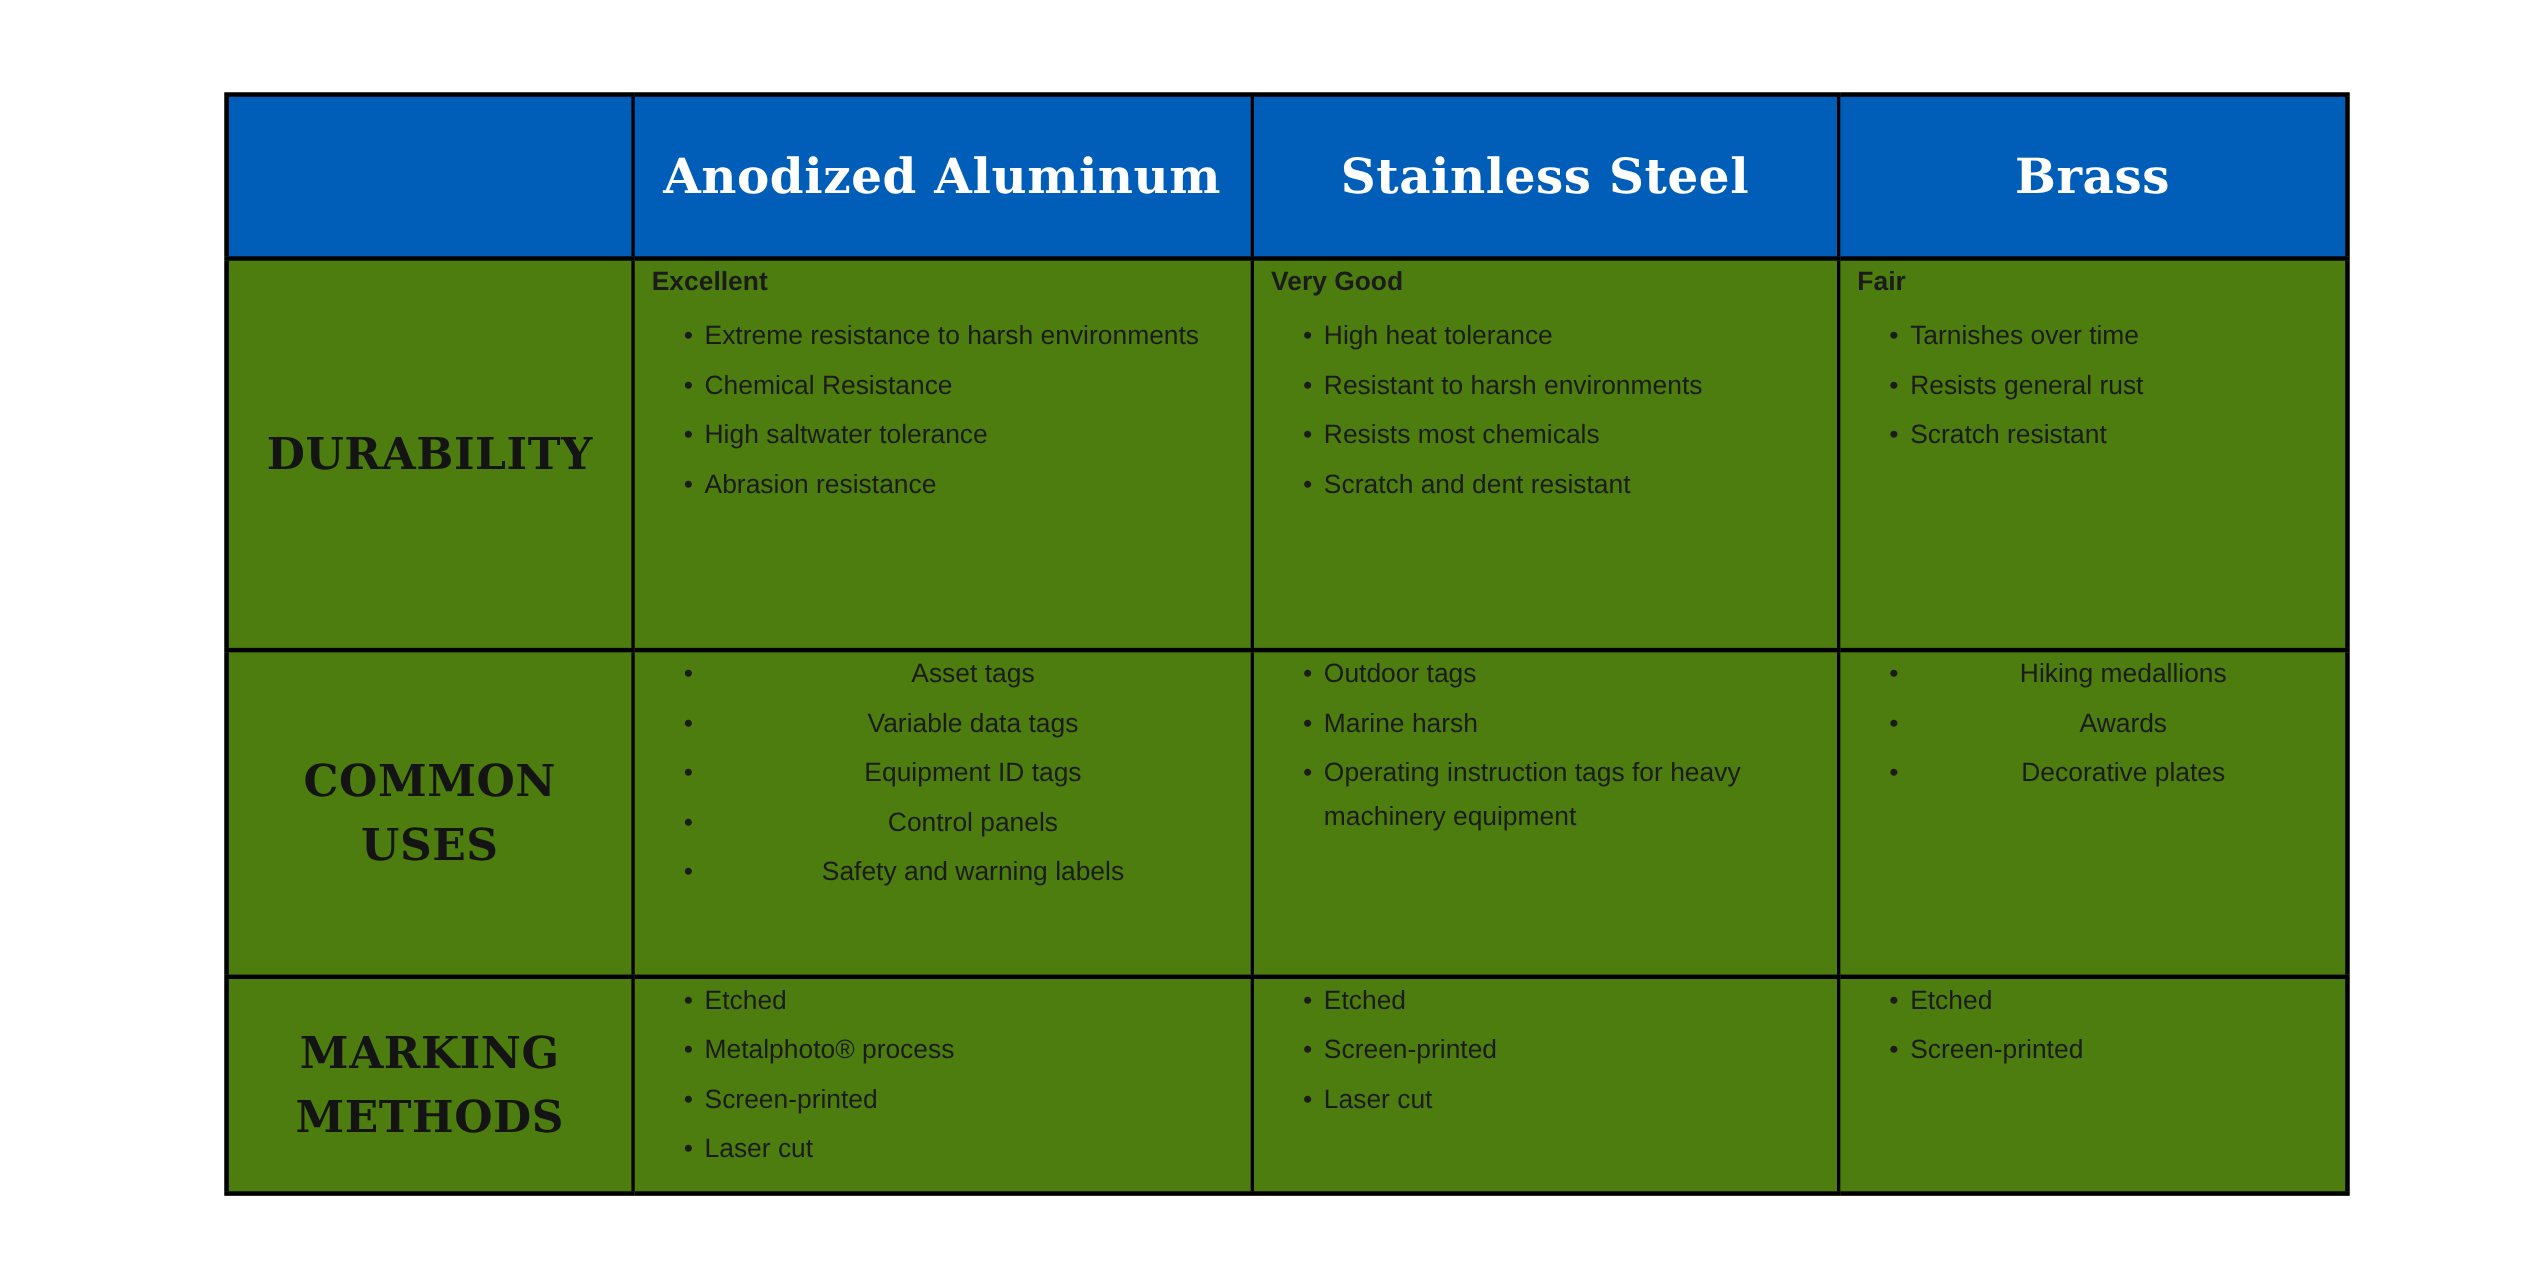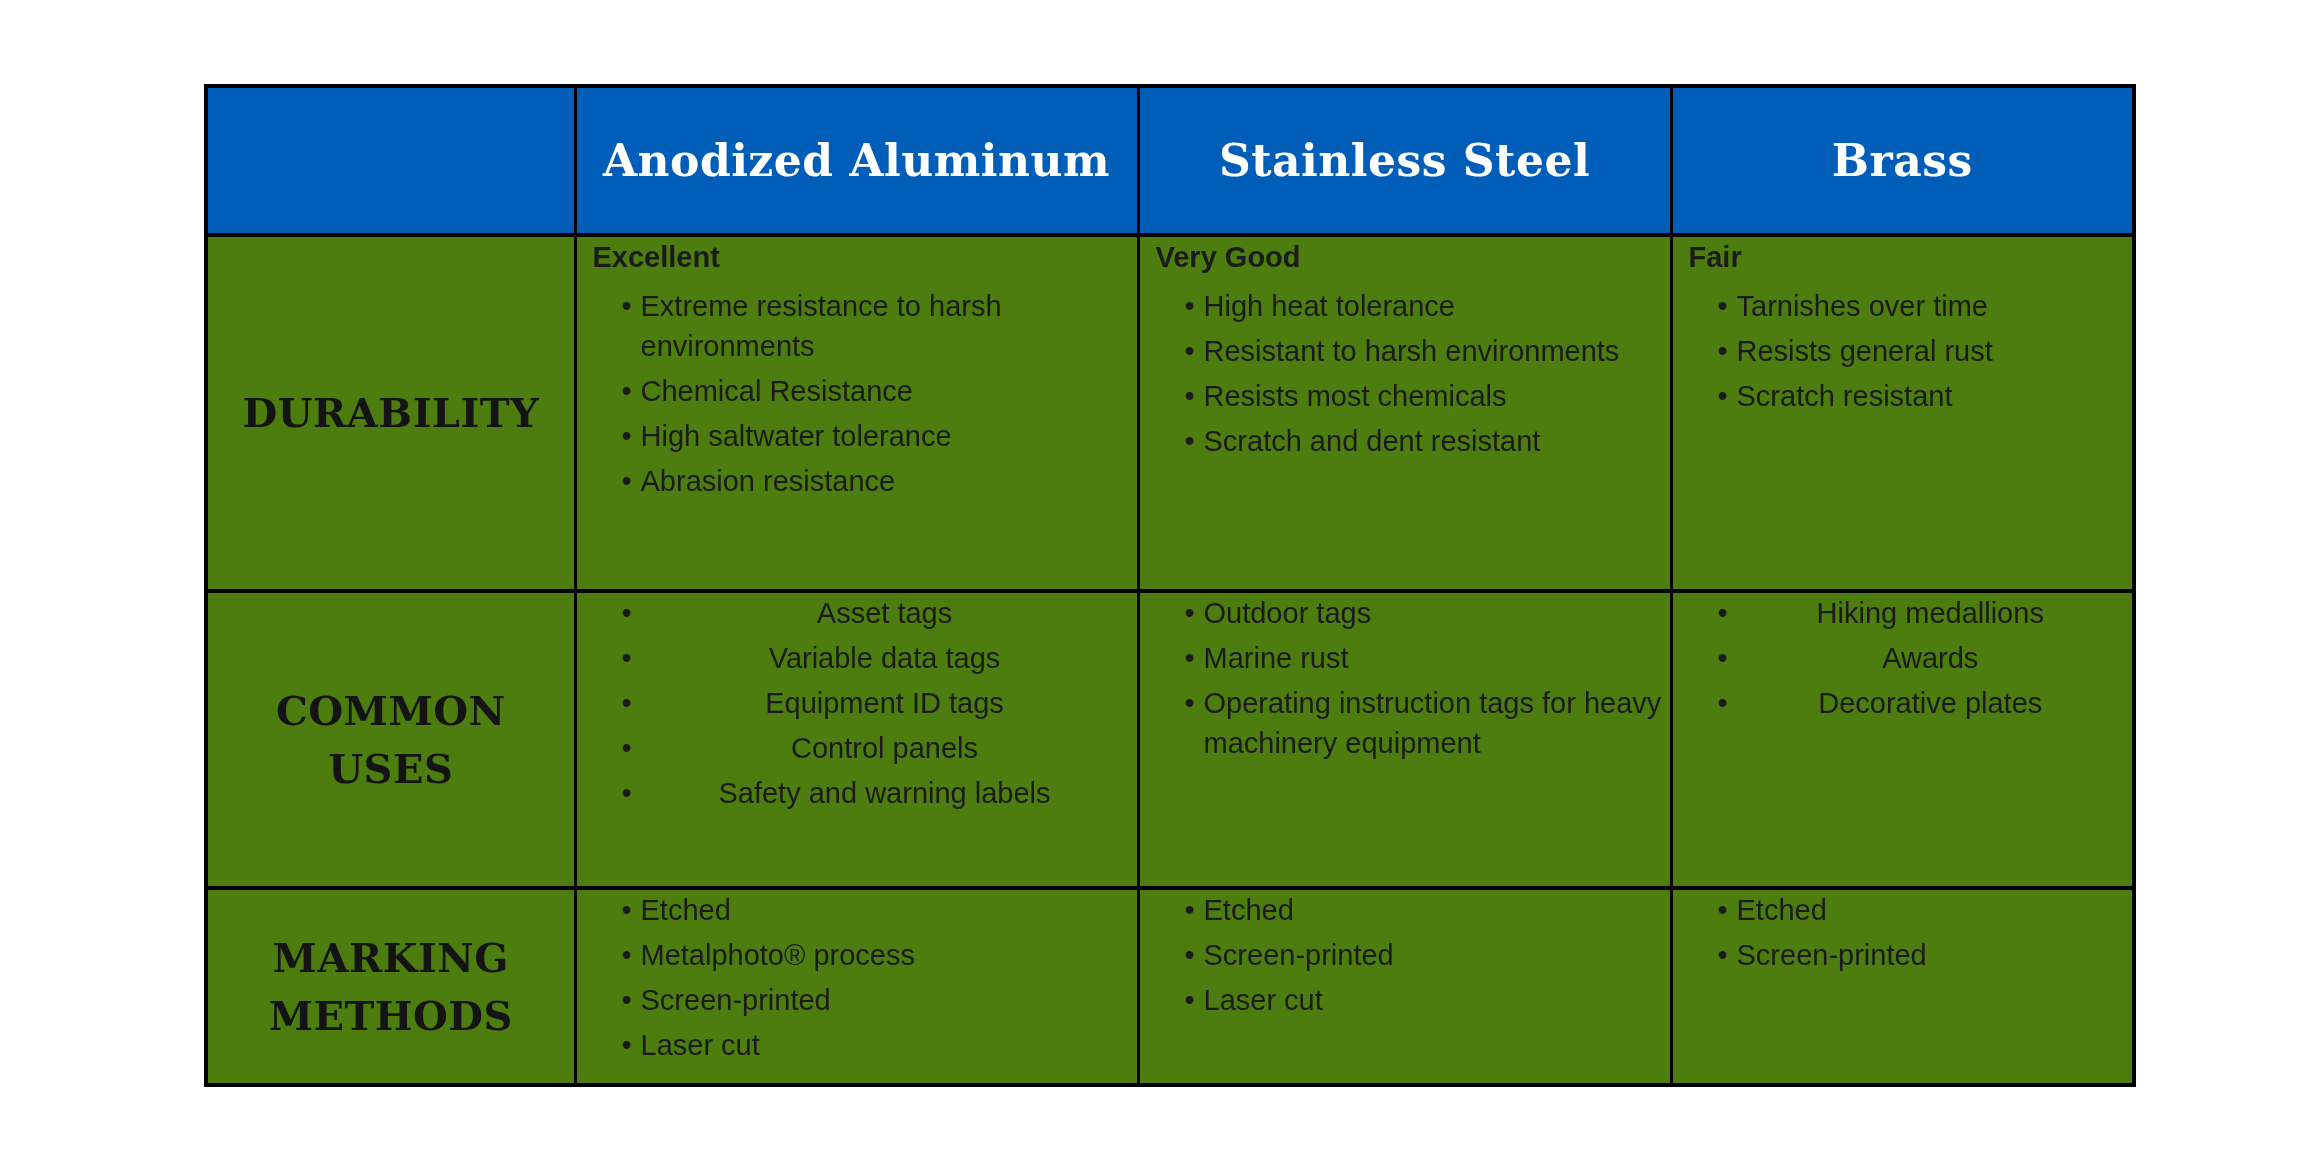--- a/index.html
+++ b/index.html
@@ -52,21 +52,21 @@
     font-size:40px;
     letter-spacing:0.5px;
     color:#141414;
     text-align:center;
     vertical-align:middle;
     line-height:1.45;
     padding:0 14px;
   }
   td.content{
     vertical-align:top;
-    font-size:29px;
+    font-size:24px;
     line-height:40px;
     padding:0 8px 0 16px;
   }
   .lead{
     font-weight:bold;
     margin:0 0 9px 0;
   }
   ul.bullets{
     list-style:none;
     margin:0;
@@ -151,21 +151,21 @@
               <li>Asset tags</li>
               <li>Variable data tags</li>
               <li>Equipment ID tags</li>
               <li>Control panels</li>
               <li>Safety and warning labels</li>
             </ul>
         </td>
         <td class="content pt-57">
           <ul class="bullets">
               <li>Outdoor tags</li>
-              <li>Marine rust</li>
+              <li>Marine harsh</li>
               <li>Operating instruction tags for heavy machinery equipment</li>
             </ul>
         </td>
         <td class="content pt-39">
           <ul class="bullets">
               <li>Hiking medallions</li>
               <li>Awards</li>
               <li>Decorative plates</li>
             </ul>
         </td>

